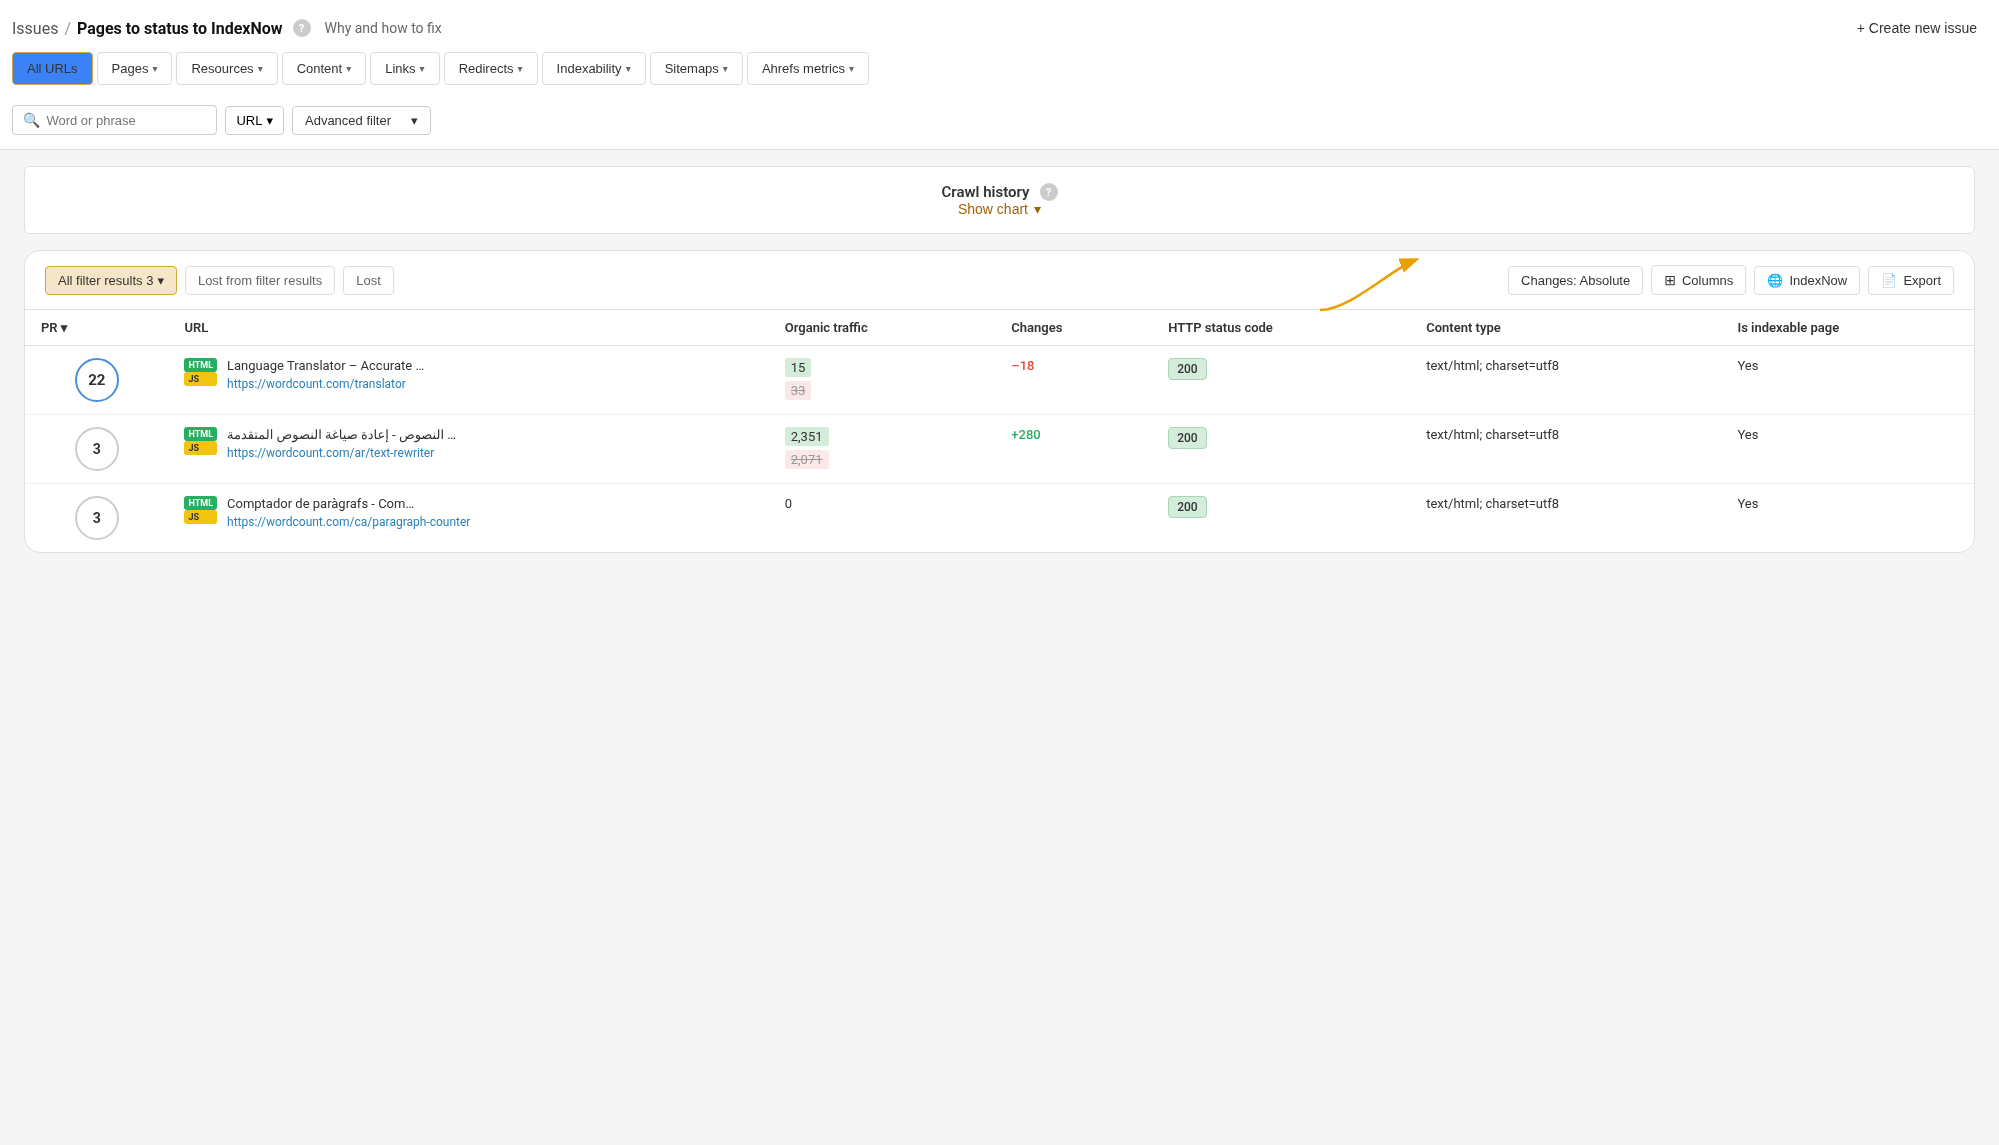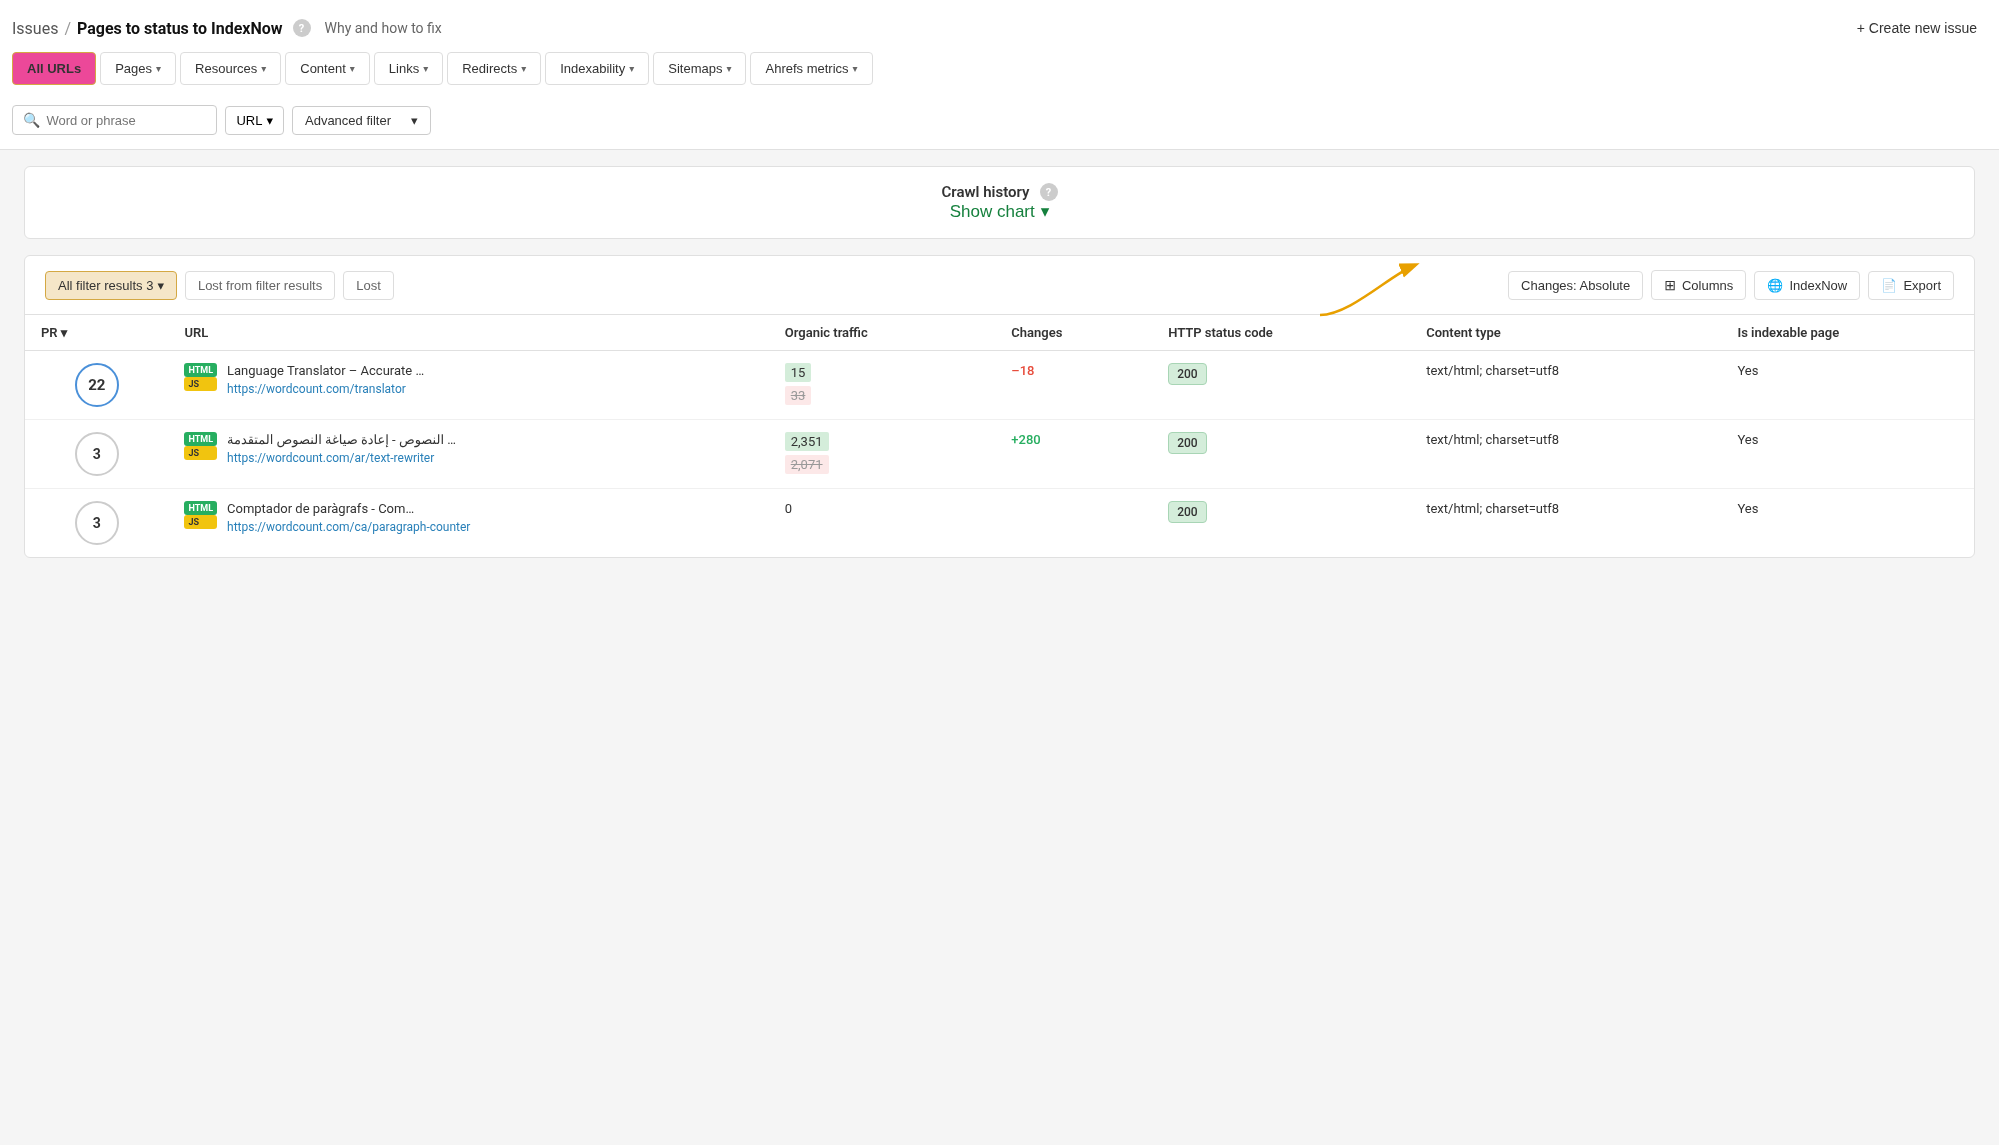--- a/index.html
+++ b/index.html
@@ -91,24 +91,24 @@
       border-radius: 4px;
       background: #fff;
       font-size: 13px;
       color: #333;
       cursor: pointer;
       white-space: nowrap;
       margin-bottom: 10px;
     }
 
     .tab-btn.active {
-      background: #ec4899;
+      background: #3b82f6;
       border-color: #d4a843;
       color: #333;
-      font-weight: 700;
+      font-weight: 400;
     }
 
     .tab-btn .chevron {
       font-size: 10px;
       color: #666;
     }
 
     .search-filter-row {
       display: flex;
       align-items: center;
@@ -186,29 +186,29 @@
       font-weight: 600;
       font-size: 15px;
     }
 
     .show-chart-btn {
       display: flex;
       align-items: center;
       gap: 6px;
       background: none;
       border: none;
-      color: #15803d;
-      font-size: 17px;
+      color: #a16207;
+      font-size: 14px;
       cursor: pointer;
     }
 
     .data-table-card {
       background: #fff;
       border: 1px solid #e0e0e0;
-      border-radius: 6px;
+      border-radius: 16px;
     }
 
     .table-toolbar {
       display: flex;
       align-items: center;
       justify-content: space-between;
       padding: 14px 20px;
       border-bottom: 1px solid #e0e0e0;
     }
 

